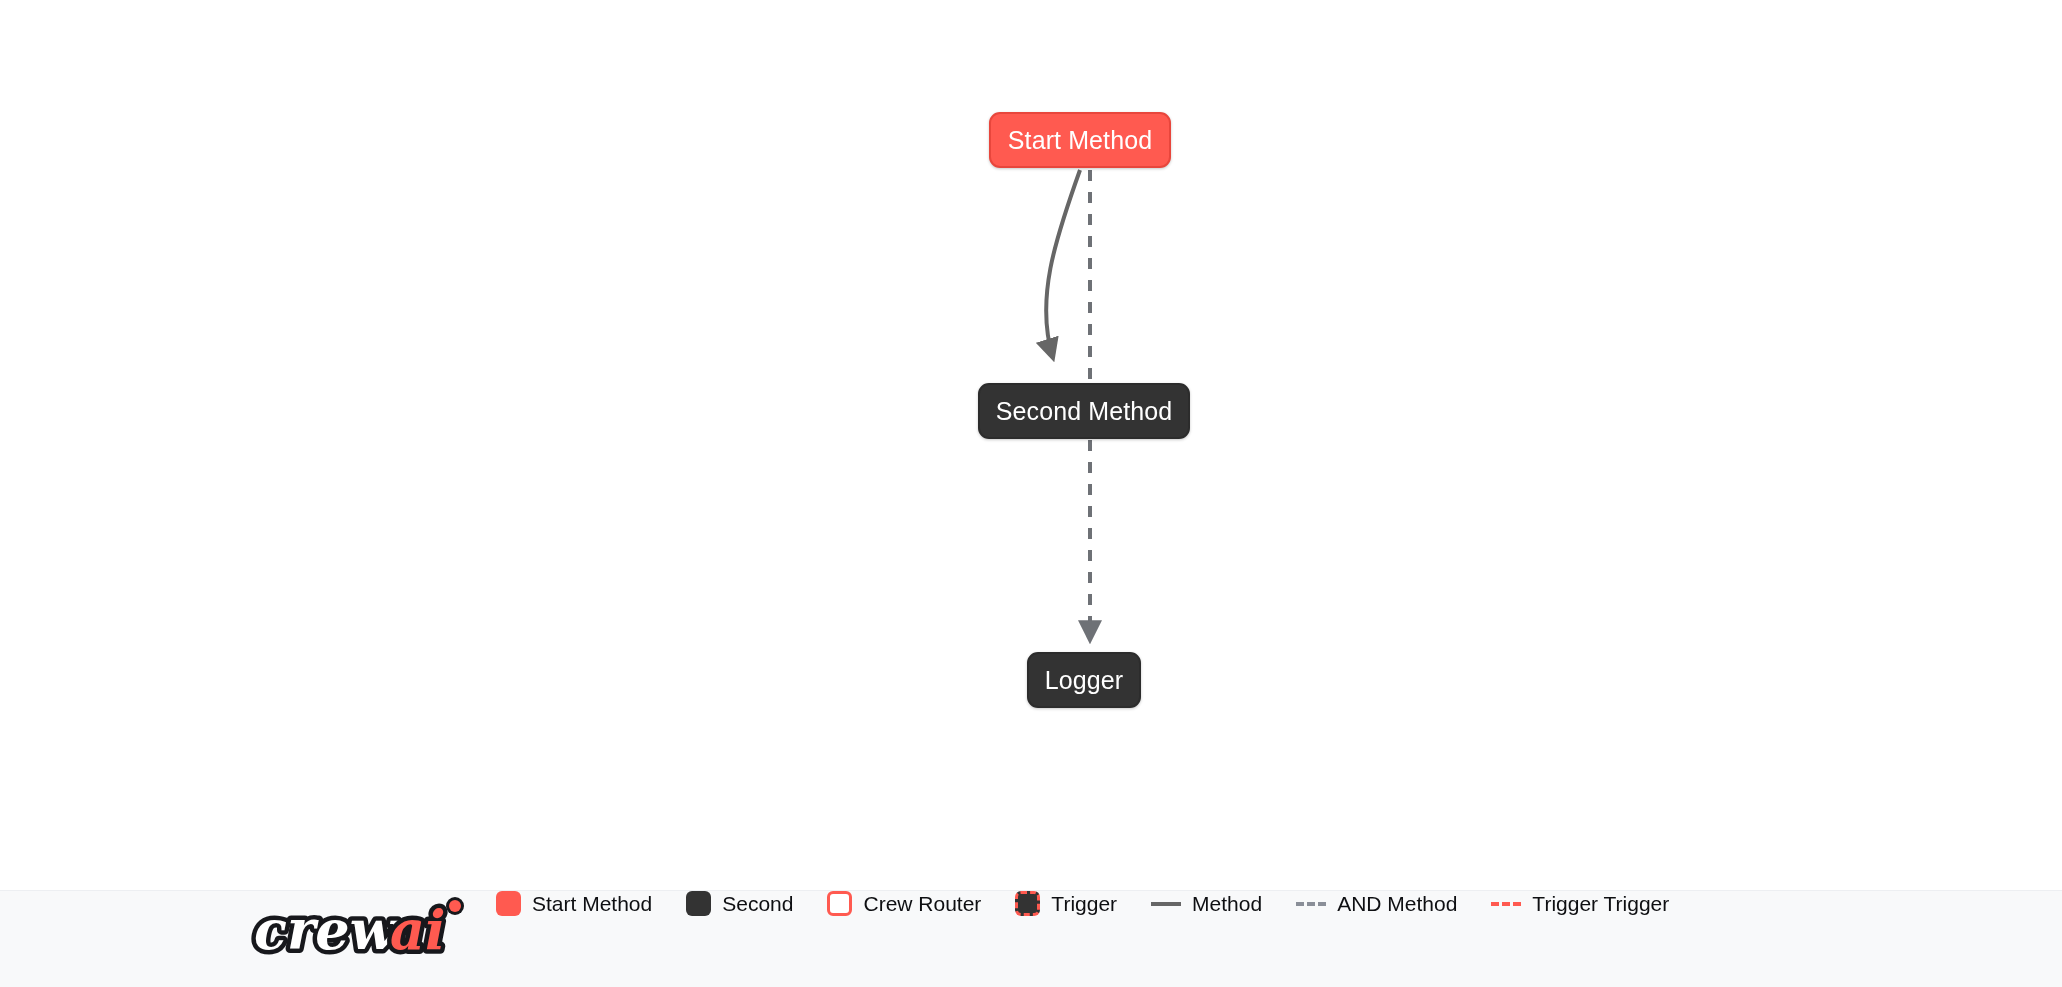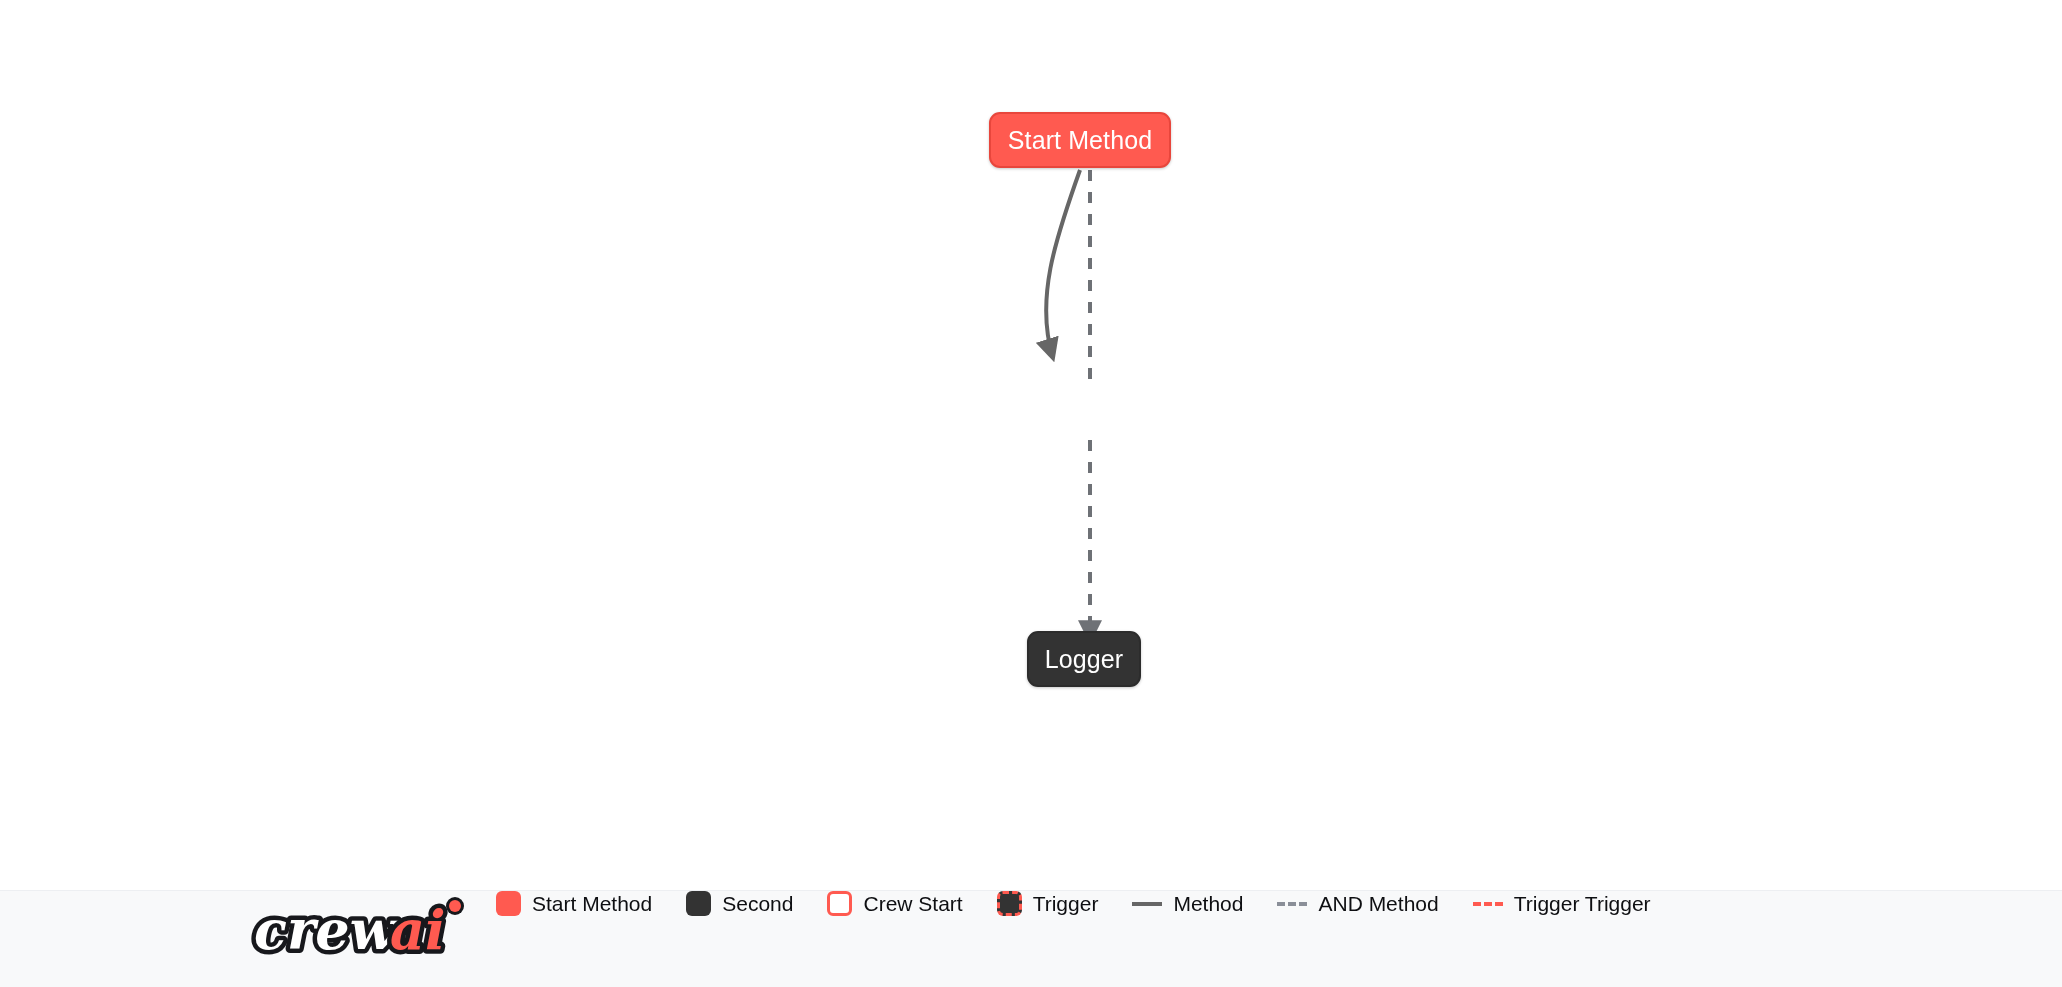--- a/index.html
+++ b/index.html
@@ -53,21 +53,21 @@
     box-shadow: 0 1px 3px rgba(0,0,0,0.22);
   }
   .node.method {
     background: #333333;
     border: 2px solid #2c2c2c;
     box-shadow: 0 1px 3px rgba(0,0,0,0.22);
   }
 
   #node-start-method { left: 989px; top: 112px; width: 182px; height: 56px; }
   #node-second-method { left: 978px; top: 383px; width: 212px; height: 56px; }
-  #node-logger { left: 1027px; top: 631px; width: 114px; height: 56px; }
+  #node-logger { left: 1027px; top: 652px; width: 114px; height: 56px; }
 
   
   #legend-bar {
     position: absolute;
     left: 0;
     top: 890px;
     width: 2062px;
     height: 97px;
     background: #F8F9FA;
     border-top: 1px solid #EDEFF2;
@@ -147,20 +147,23 @@
 
     <path d="M 1090 170 L 1090 385" fill="none" stroke="#6e7176" stroke-width="4" stroke-dasharray="11 11"></path>
 
     <path d="M 1090 440 L 1090 640" fill="none" stroke="#6e7176" stroke-width="4" stroke-dasharray="11 11" marker-end="url(#arrow-dash)"></path>
   </svg>
 
   <div class="node start" id="node-start-method">
     <span>Start Method</span>
   </div>
 
+  <div class="node method" id="node-second-method">
+    <span>Second Method</span>
+  </div>
 
   <div class="node method" id="node-logger">
     <span>Logger</span>
   </div>
 
 </div>
 
 <div id="legend-bar">
 
   <svg id="legend-logo" viewBox="0 0 218 78" xmlns="http://www.w3.org/2000/svg">
@@ -179,21 +182,21 @@
       <span class="legend-label">Start Method</span>
     </div>
 
     <div class="legend-item">
       <span class="sw sw-box sw-method"></span>
       <span class="legend-label">Second</span>
     </div>
 
     <div class="legend-item">
       <span class="sw sw-box sw-crew"></span>
-      <span class="legend-label">Crew Start</span>
+      <span class="legend-label">Crew Router</span>
     </div>
 
     <div class="legend-item">
       <span class="sw sw-box sw-router"></span>
       <span class="legend-label">Trigger</span>
     </div>
 
     <div class="legend-item">
       <span class="sw sw-line"></span>
       <span class="legend-label">Method</span>

